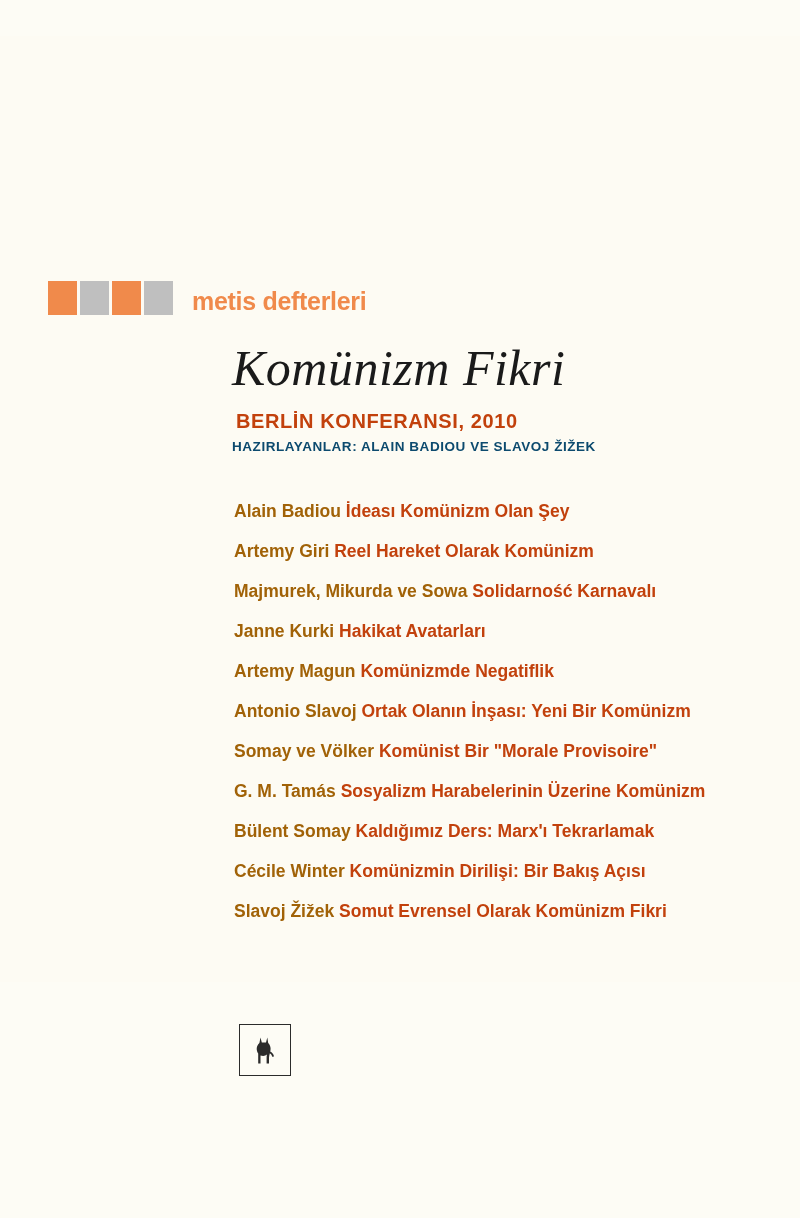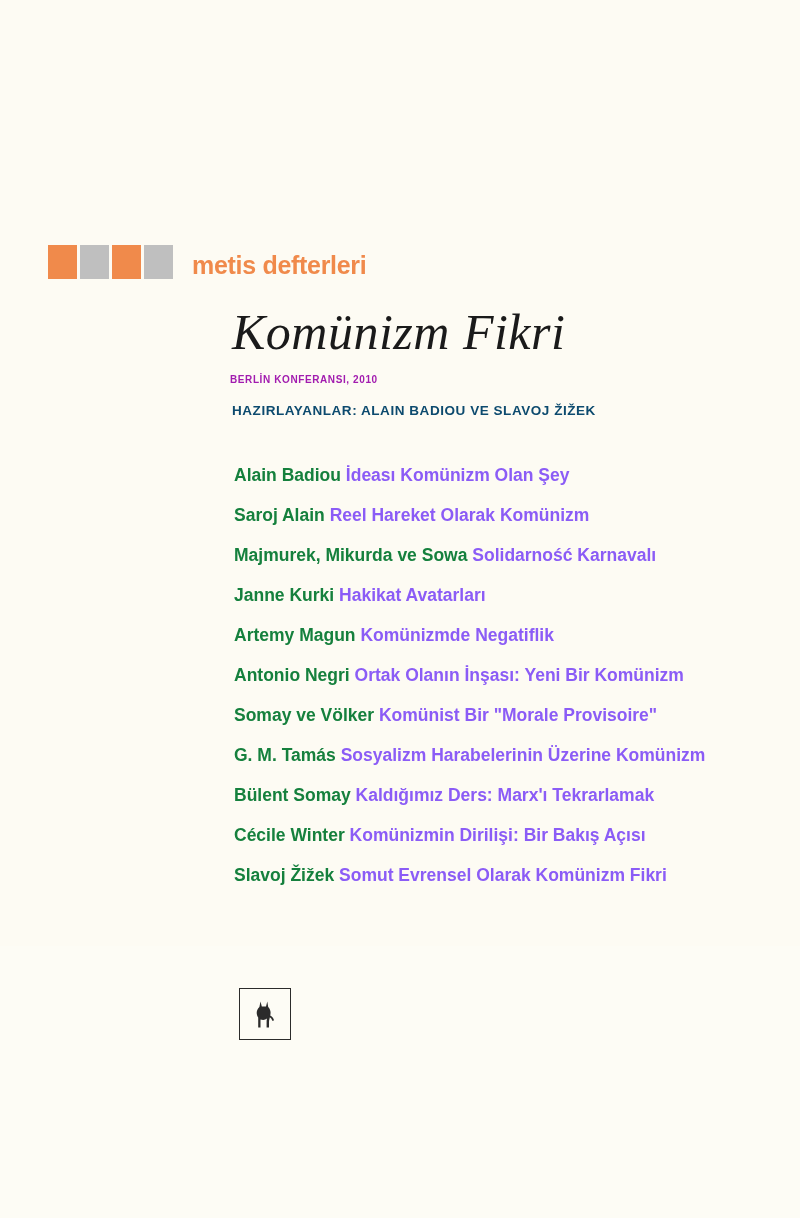--- a/index.html
+++ b/index.html
@@ -11,20 +11,21 @@
     height: 1218px;
     background: #fdfcf5;
     font-family: "Liberation Sans", sans-serif;
     overflow: hidden;
   }
   .page {
     position: relative;
     width: 800px;
     height: 946px;
     background: #fdfbf3;
+    margin-top: 36px;
   }
 
   
   .imprint {
     position: absolute;
     left: 48px;
     top: 245px;
     display: flex;
     align-items: center;
   }
@@ -58,25 +59,25 @@
     left: 232px;
     top: 303px;
     font-family: "Liberation Serif", serif;
     font-style: italic;
     font-size: 50px;
     color: #1a1a1a;
     letter-spacing: 0.5px;
   }
   .subtitle {
     position: absolute;
-    left: 230px;
+    left: 236px;
     top: 374px;
-    font-size: 10px;
+    font-size: 20px;
     font-weight: bold;
-    color: #a21caf;
+    color: #c2410c;
     letter-spacing: 0.6px;
   }
   .editors {
     position: absolute;
     left: 232px;
     top: 403px;
     font-size: 13.5px;
     font-weight: bold;
     color: #0c4a6e;
     letter-spacing: 0.55px;
@@ -89,25 +90,25 @@
     top: 455px;
     width: 540px;
   }
   .entry {
     font-size: 17.5px;
     line-height: 40px;
     color: #1a1a1a;
     white-space: nowrap;
   }
   .entry .author {
-    color: #15803d;
+    color: #a16207;
     font-weight: bold;
   }
   .entry .work {
-    color: #8b5cf6;
+    color: #c2410c;
     font-weight: bold;
   }
 
   
   .publisher-logo {
     position: absolute;
     left: 239px;
     top: 988px;
     width: 52px;
     height: 52px;
@@ -134,37 +135,37 @@
   <div class="title">Komünizm Fikri</div>
   <div class="subtitle">BERLİN KONFERANSI, 2010</div>
   <div class="editors">HAZIRLAYANLAR: ALAIN BADIOU VE SLAVOJ ŽIŽEK</div>
 
   <div class="contents">
     <div class="entry">
       <span class="author">Alain Badiou</span>
       <span class="work">İdeası Komünizm Olan Şey</span>
     </div>
     <div class="entry">
-      <span class="author">Saroj Alain</span>
+      <span class="author">Artemy Giri</span>
       <span class="work">Reel Hareket Olarak Komünizm</span>
     </div>
     <div class="entry">
       <span class="author">Majmurek, Mikurda ve Sowa</span>
       <span class="work">Solidarność Karnavalı</span>
     </div>
     <div class="entry">
       <span class="author">Janne Kurki</span>
       <span class="work">Hakikat Avatarları</span>
     </div>
     <div class="entry">
       <span class="author">Artemy Magun</span>
       <span class="work">Komünizmde Negatiflik</span>
     </div>
     <div class="entry">
-      <span class="author">Antonio Negri</span>
+      <span class="author">Antonio Slavoj</span>
       <span class="work">Ortak Olanın İnşası: Yeni Bir Komünizm</span>
     </div>
     <div class="entry">
       <span class="author">Somay ve Völker</span>
       <span class="work">Komünist Bir "Morale Provisoire"</span>
     </div>
     <div class="entry">
       <span class="author">G. M. Tamás</span>
       <span class="work">Sosyalizm Harabelerinin Üzerine Komünizm</span>
     </div>

